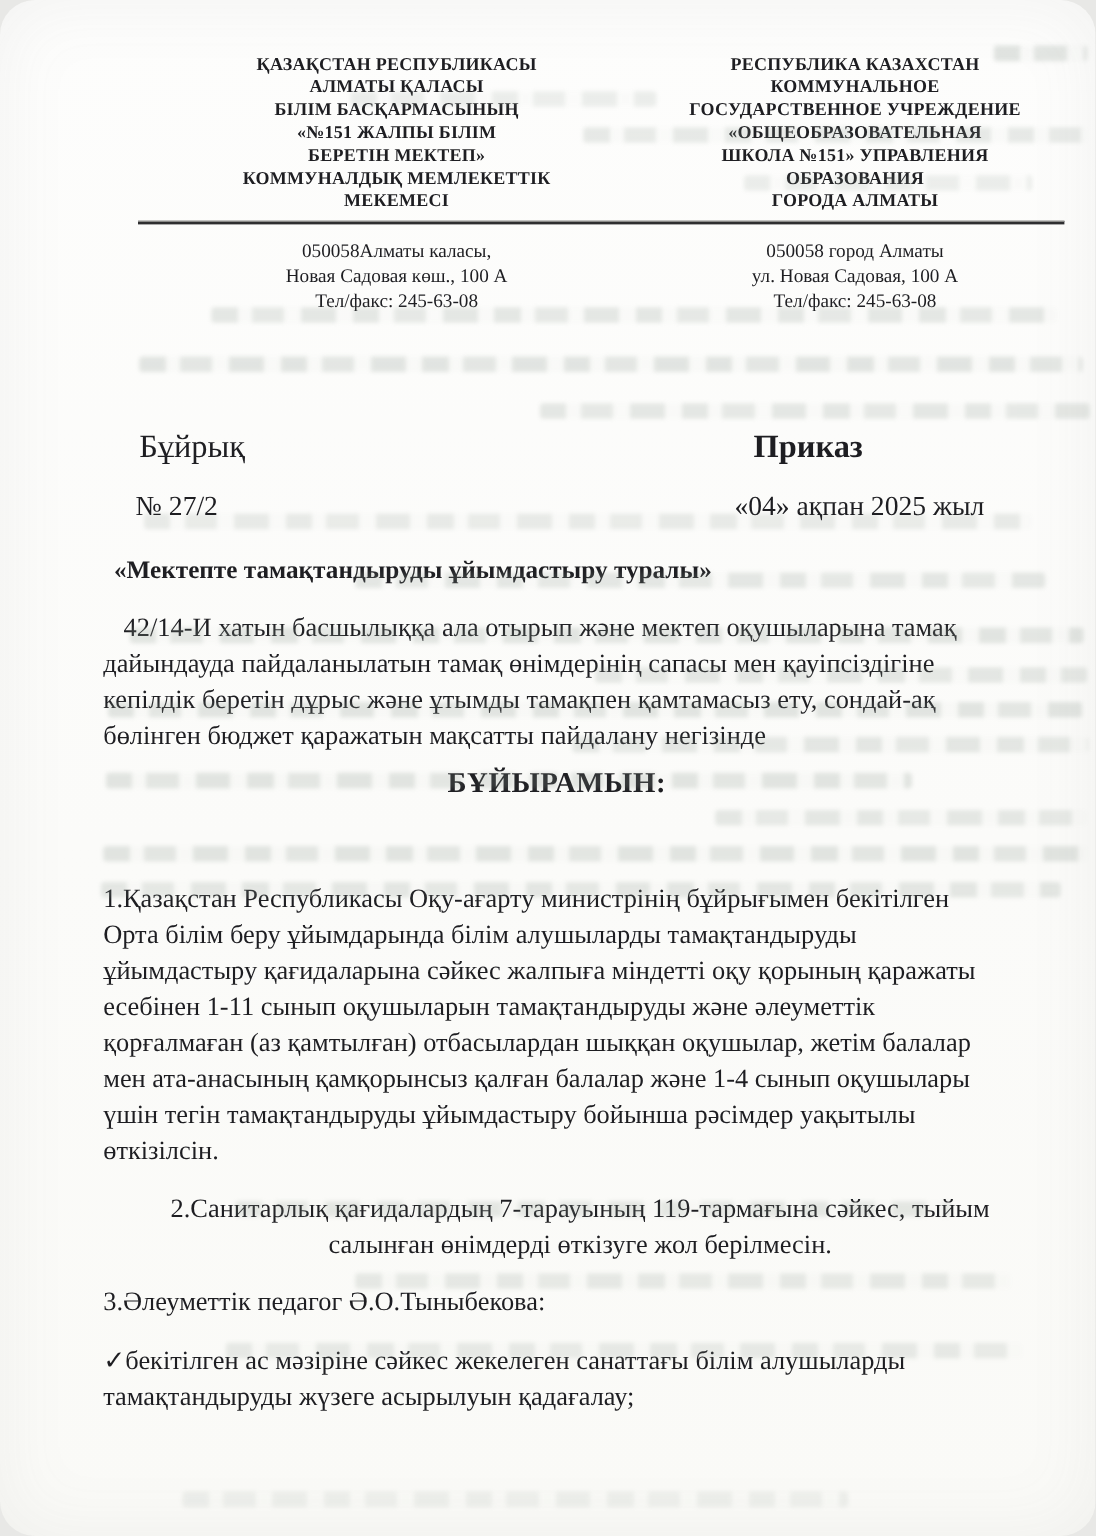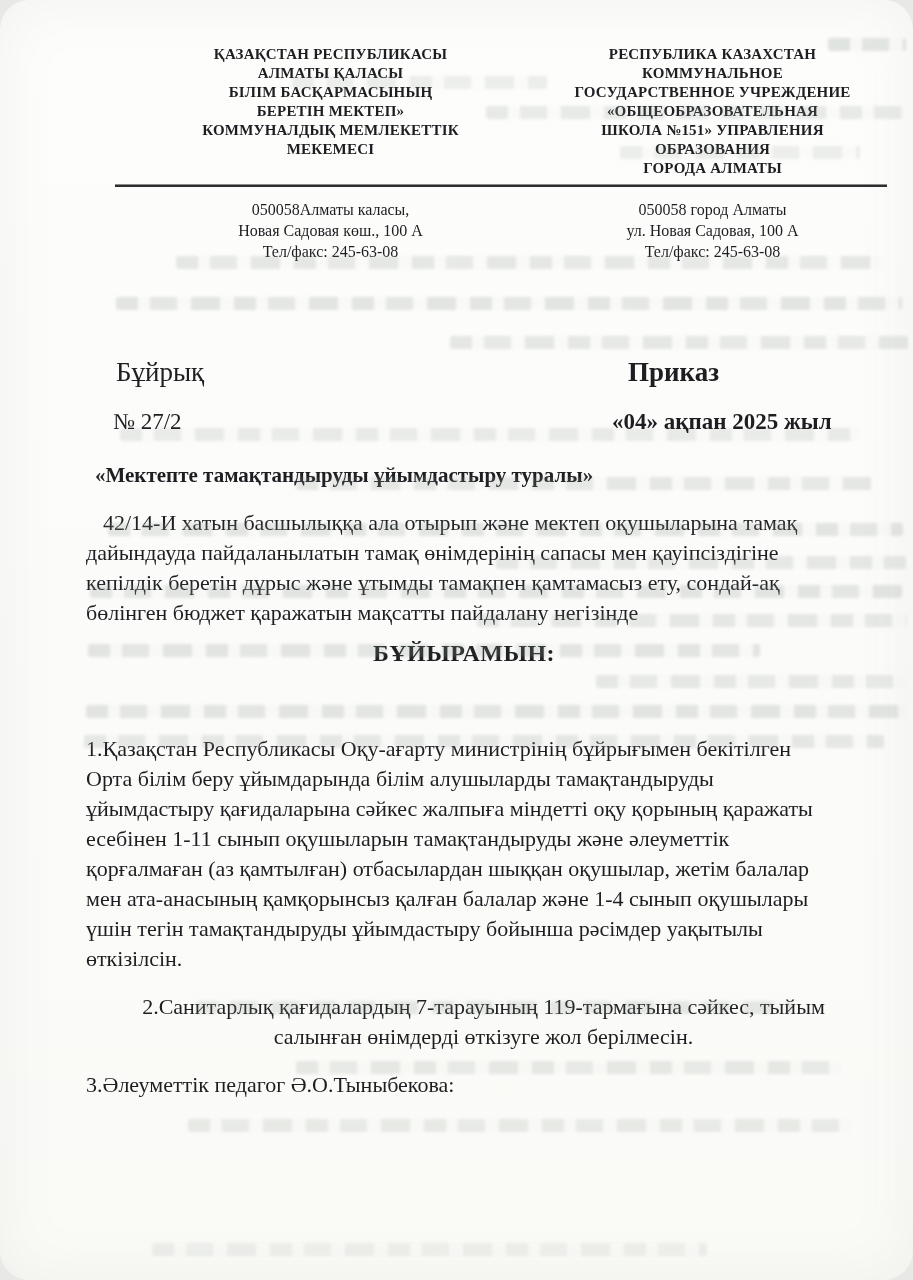--- a/index.html
+++ b/index.html
@@ -36,21 +36,21 @@
   .contacts{display:flex;margin-top:12px;}
   .ct-col{font-size:16px;line-height:21px;text-align:center;}
   .ct-kk{width:345px;margin-left:158px;}
   .ct-ru{width:335px;margin-left:42px;}
   
   .title-row{position:relative;margin-top:95px;height:34px;}
   .title-kk{position:absolute;left:116px;top:0;font-size:27px;font-weight:normal;}
   .title-ru{position:absolute;left:628px;top:0;font-size:27px;font-weight:bold;}
   .meta-row{position:relative;margin-top:18px;height:30px;}
   .order-num{position:absolute;left:113px;top:0;font-size:23px;}
-  .order-date{position:absolute;left:612px;top:0;font-size:23px;font-weight:bold;}
+  .order-date{position:absolute;left:612px;top:0;font-size:23px;}
   
   .subject{margin:24px 0 0 95px;font-size:21px;font-weight:bold;}
   
   .textblock{margin-left:86px;width:795px;font-size:22px;}
   .textblock .ln{height:30px;line-height:30px;white-space:nowrap;}
   .preamble{margin-top:20px;}
   .preamble .ln:first-child{padding-left:17px;}
   .decree{margin-top:12px;text-align:center;padding-left:15px;font-size:24px;font-weight:bold;letter-spacing:.5px;}
   .item-1{margin-top:67px;}
   .item-2{margin-top:18px;text-align:center;}
@@ -112,20 +112,21 @@
   <i class="g g18"></i>
   <i class="g g19"></i>
   <i class="g g20"></i>
   <i class="g g21"></i>
 
   <div class="letterhead">
     <div class="lh-col lh-kk">
         <div class="ln">ҚАЗАҚСТАН РЕСПУБЛИКАСЫ</div>
         <div class="ln">АЛМАТЫ ҚАЛАСЫ</div>
         <div class="ln">БІЛІМ БАСҚАРМАСЫНЫҢ</div>
+        <div class="ln">«№151 ЖАЛПЫ БІЛІМ</div>
         <div class="ln">БЕРЕТІН МЕКТЕП»</div>
         <div class="ln">КОММУНАЛДЫҚ МЕМЛЕКЕТТІК</div>
         <div class="ln">МЕКЕМЕСІ</div>
       </div>
     <div class="lh-col lh-ru">
         <div class="ln">РЕСПУБЛИКА КАЗАХСТАН</div>
         <div class="ln">КОММУНАЛЬНОЕ</div>
         <div class="ln">ГОСУДАРСТВЕННОЕ УЧРЕЖДЕНИЕ</div>
         <div class="ln">«ОБЩЕОБРАЗОВАТЕЛЬНАЯ</div>
         <div class="ln">ШКОЛА №151» УПРАВЛЕНИЯ</div>
@@ -180,14 +181,18 @@
       <div class="ln">үшін тегін тамақтандыруды ұйымдастыру бойынша рәсімдер уақытылы</div>
       <div class="ln">өткізілсін.</div>
     </div>
   <div class="textblock item-2">
       <div class="ln">2.Санитарлық қағидалардың 7-тарауының 119-тармағына сәйкес, тыйым</div>
       <div class="ln">салынған өнімдерді өткізуге жол берілмесін.</div>
     </div>
   <div class="textblock item-3">
       <div class="ln">3.Әлеуметтік педагог Ә.О.Тыныбекова:</div>
     </div>
+  <div class="textblock item-4">
+      <div class="ln">✓бекітілген ас мәзіріне сәйкес жекелеген санаттағы білім алушыларды</div>
+      <div class="ln">тамақтандыруды жүзеге асырылуын қадағалау;</div>
+    </div>
 
 </div>
 
 </body></html>

